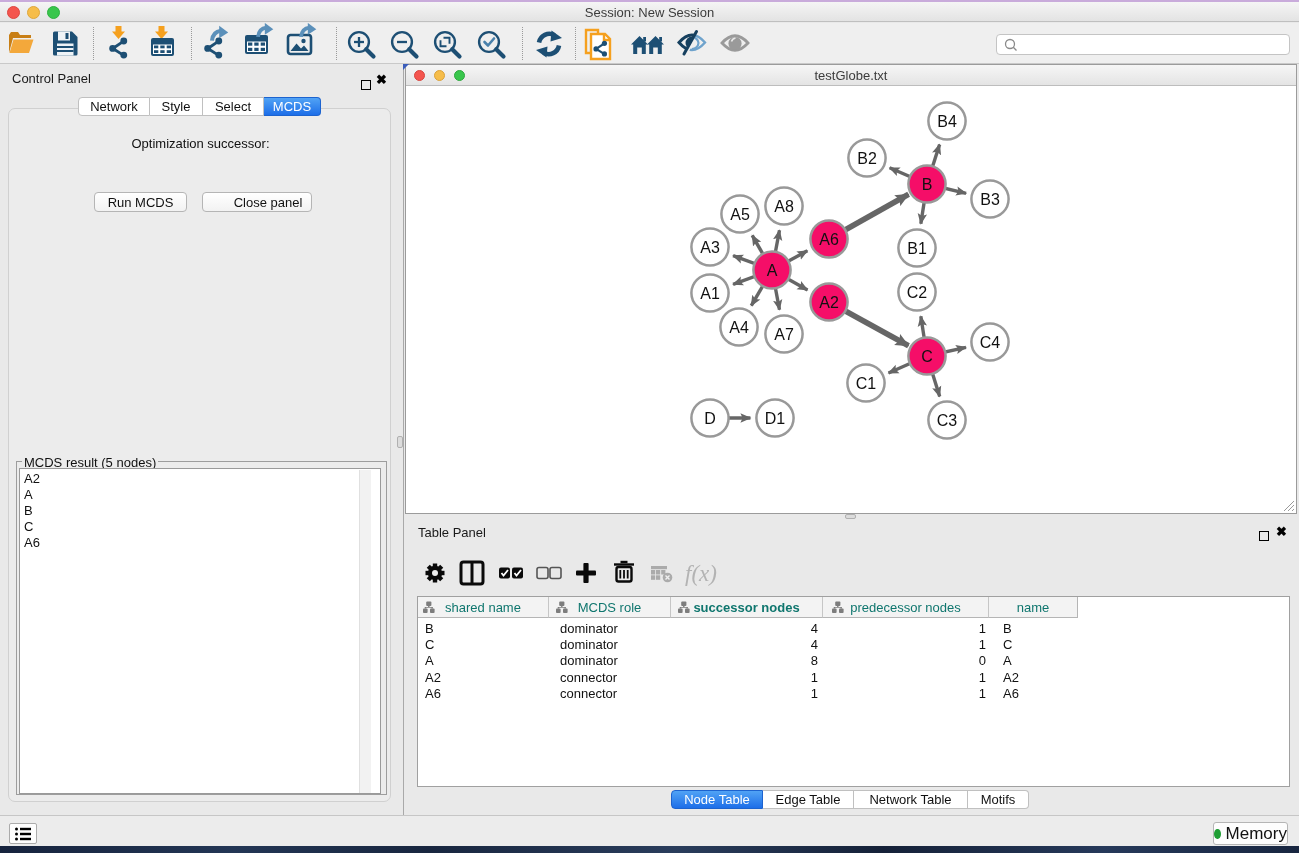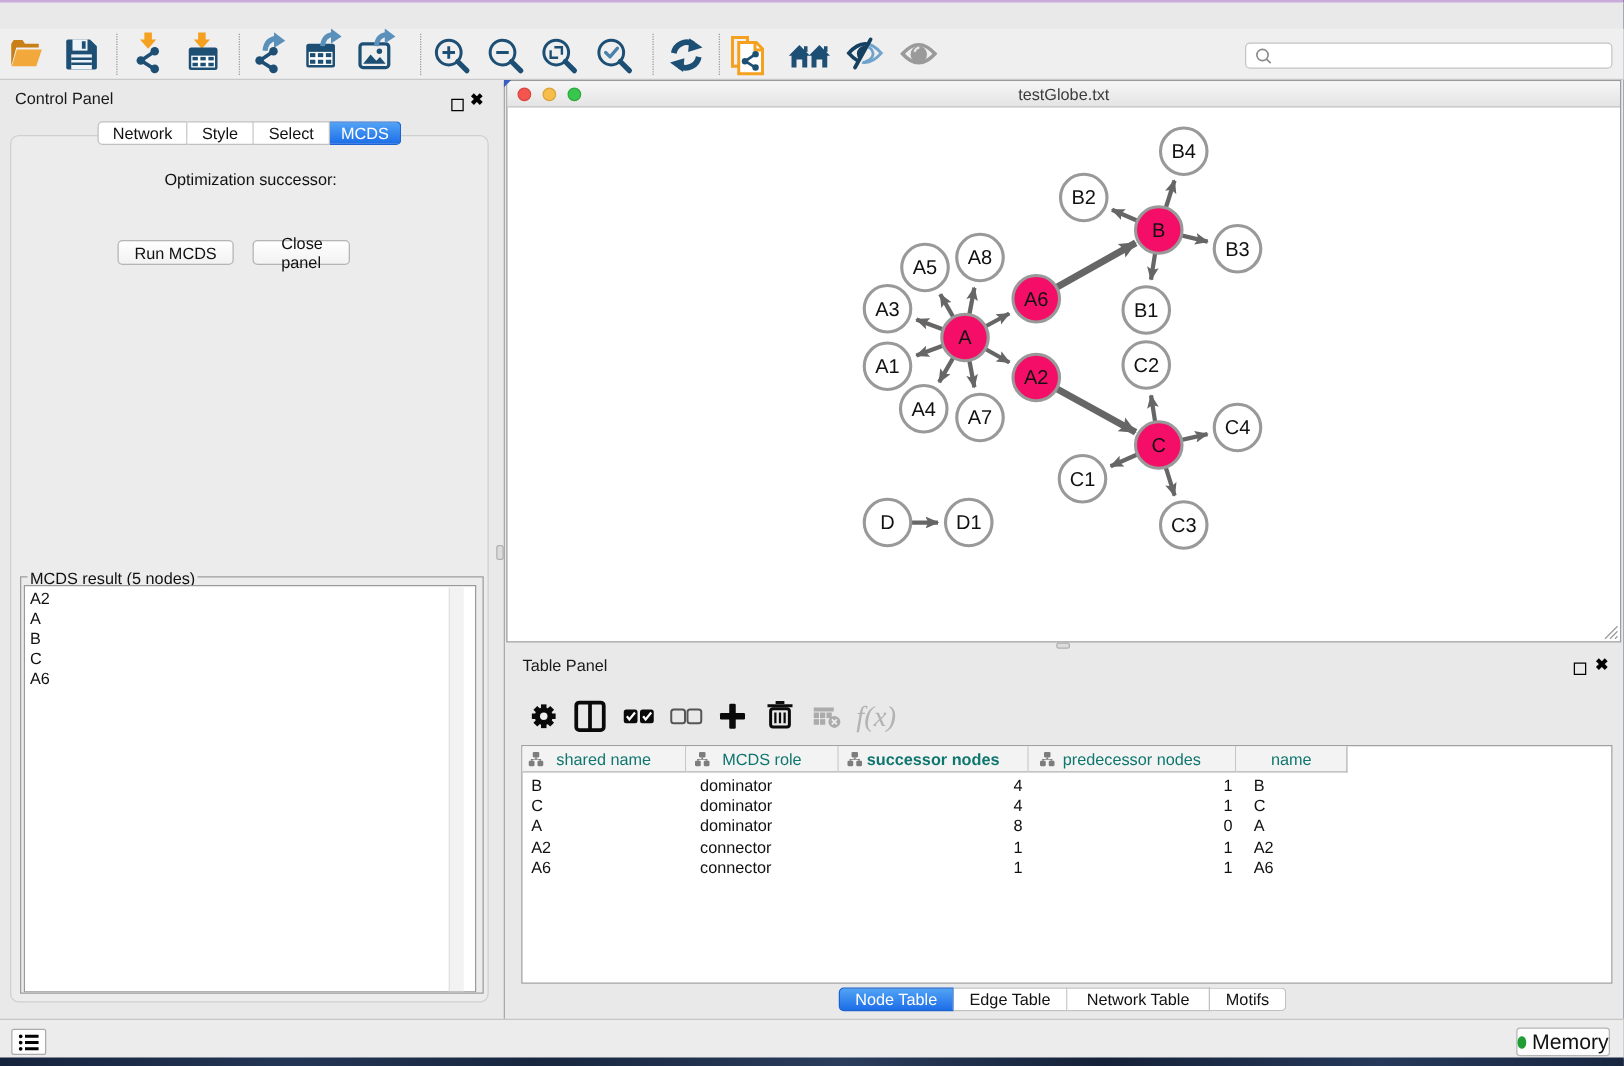--- a/index.html
+++ b/index.html
@@ -36,21 +36,21 @@
   #cp-tabs { left:78px; top:95px; width:243px; }
   
   #opt-label { left:9px; top:134px; width:383px; text-align:center; font-size:13px; color:#111; }
   #opt-select { left:43px; top:156px; width:311px; height:21px; background:#fff;
     border:1px solid #b8b8b8; border-radius:4px; font-size:13px; color:#111; line-height:19px; padding-left:11px; }
   #opt-spin { right:-1px; top:-1px; width:19px; height:21px; border-radius:0 4px 4px 0;
     background:linear-gradient(#52a4f6,#1d6ee8); border:1px solid #1c63cf; }
   .btn { background:linear-gradient(#ffffff,#f2f2f2); border:1px solid #b5b5b5; border-radius:4px;
     font-size:13px; color:#111; display:flex; align-items:center; justify-content:center; }
   #btn-run { left:94px; top:190px; width:93px; height:20px; }
-  #btn-close { left:202px; top:190px; width:78px; height:20px;padding-left:22px; }
+  #btn-close { left:202px; top:190px; width:110px; height:20px;padding-left:22px; }
   
   #mcds-fs { left:16px; top:453px; width:371px; height:345px; }
   #mcds-border { left:0; top:6px; width:371px; height:334px; border:1px solid #9d9d9d; }
   #mcds-legend { left:6px; top:0; background:#ececec; padding:0 2px; font-size:13px; color:#111; }
   #mcds-list { left:3px; top:13px; width:362px; height:326px; background:#fff; border:1px solid #9a9a9a; }
   #mcds-list .item { margin-left:4px; font-size:13px; color:#111; height:16px; line-height:16px; }
   #mcds-scroll { right:9px; top:1px; width:12px; height:323px; background:#f2f2f2; border-left:1px solid #e0e0e0; }
   
   #vdivider { left:403px; top:63px; width:1px; height:752px; background:#a9a9a9; }
   #vhandle { left:397px; top:434px; width:6px; height:12px; background:#dcdcdc; border:1px solid #b0b0b0; border-radius:2px; }
@@ -72,20 +72,26 @@
   #membtn { left:1213px; top:822px; width:75px; height:23px; background:#fdfdfd; border:1px solid #b5b5b5;
     border-radius:3px; font-size:17px; color:#111; display:flex; align-items:center; justify-content:center; gap:5px; }
   .hdr-ic { width:10px; height:10px; border:1.5px solid #000; display:inline-block; }
   .x-ic { font-size:13px; font-weight:bold; color:#000; }
 </style>
 </head>
 <body>
 <div class="abs" id="desktop-top"></div>
 <div class="abs" id="app">
 
+  <div class="abs" id="titlebar">
+    <div class="abs tl" style="left:7px;top:4px;width:13px;height:13px;background:#f4554e;border:0.5px solid #dd4741;"></div>
+    <div class="abs tl" style="left:27px;top:4px;width:13px;height:13px;background:#f6bd4a;border:0.5px solid #e0a73a;"></div>
+    <div class="abs tl" style="left:47px;top:4px;width:13px;height:13px;background:#39c64c;border:0.5px solid #2fb140;"></div>
+    <div class="abs title" style="top:3px;">Session: New Session</div>
+  </div>
 
   <div class="abs" id="toolbar">
     <svg width="1299" height="41" viewBox="0 0 1299 41" style="position:absolute;left:0;top:0;">
 <g>
 <path d="M9 12 L9 30 L13 15 L31 15 L31 12 L20 12 L18 9 L11 9 Z" fill="#c87f16"></path>
 <path d="M13.5 16.5 L9.5 30 L29 30 L33.5 16.5 Z" fill="#f3a83b"></path>
 </g>
 <g>
 <path d="M53 10 Q53 8.5 54.5 8.5 L72 8.5 L77.5 14 L77.5 31 Q77.5 32.5 76 32.5 L54.5 32.5 Q53 32.5 53 31 Z" fill="#1d4f74"></path>
 <rect x="58" y="8.5" width="12" height="9" fill="#eef3f7"></rect>

